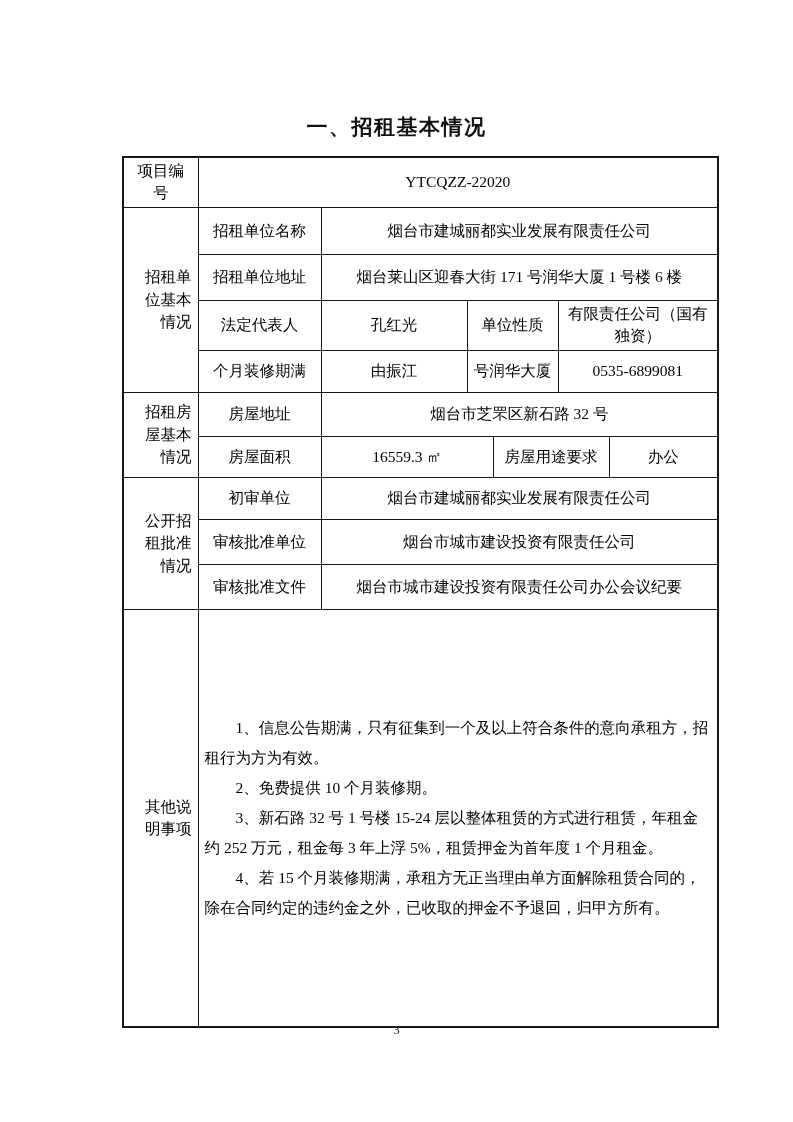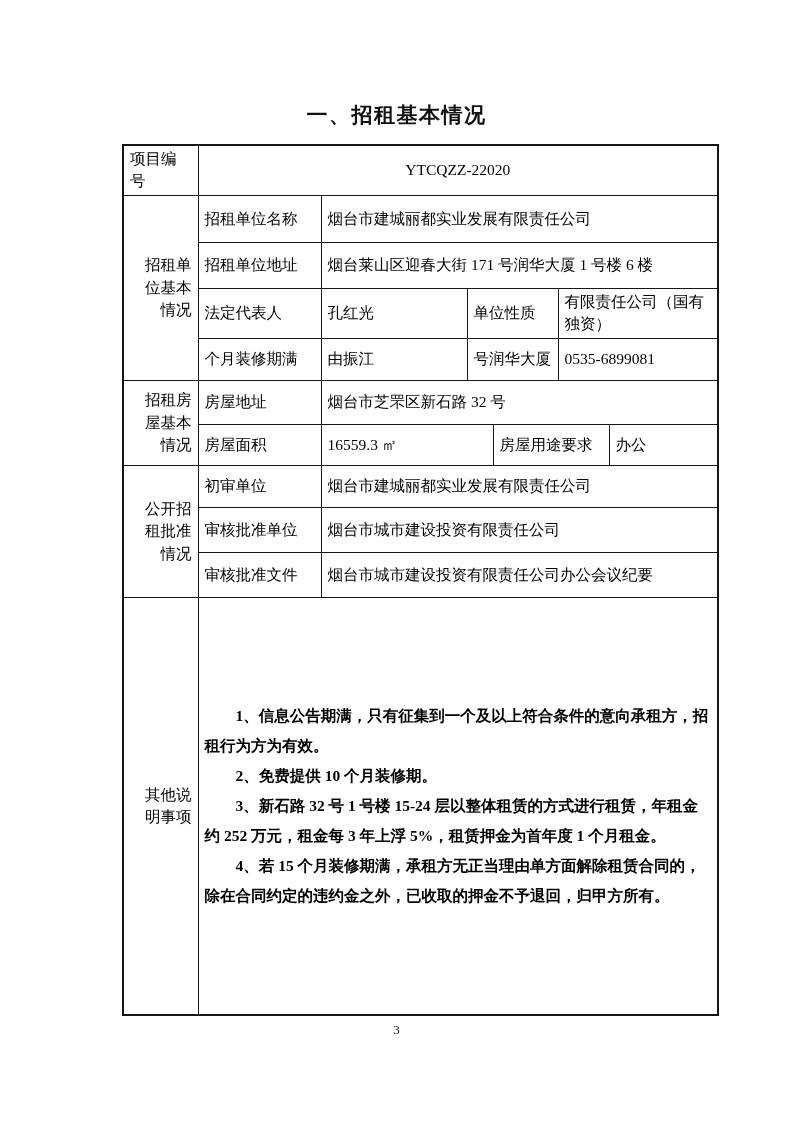--- a/index.html
+++ b/index.html
@@ -6,21 +6,21 @@
   body { background:#ffffff; }
   .page {
     position:relative;
     width:793px; height:1122px;
     background:#ffffff;
     color:#000;
     font-family:"Liberation Serif","DejaVu Serif",serif;
     overflow:hidden;
   }
   .doc-title {
-    margin:0;
+    margin:12px;
     padding-top:101px;
     text-align:center;
     font-size:21px;
     font-weight:bold;
     letter-spacing:1.5px;
     color:#111;
   }
   table.info-table {
     border-collapse:collapse;
     table-layout:fixed;
@@ -35,34 +35,33 @@
     padding:2px 6px;
     vertical-align:middle;
     overflow:hidden;
     word-break:break-all;
   }
   td.group {
     text-align:right;
     line-height:1.75;
     padding:2px 3px;
   }
-  td.lbl   { padding:2px 3px;margin-left:40px; }
-  td.val   { text-align:left; padding-left:10px; padding-right:6px; }
+  td.lbl   { text-align:center; padding:2px 3px;margin-left:40px; }
+  td.val   { text-align:center; padding-left:10px; padding-right:6px; }
   td.cen   { text-align:center;margin-left:8px; }
   td.notes-cell {
     vertical-align:top;
     padding:7px 10px 6px 13px;
   }
   .notes-cell p {
     margin:0;
     text-indent:2em;
     line-height:30px;
     font-size:15.5px;
     text-align:left;
-    font-weight:bold;
   }
   .page-num {
     position:absolute;
     left:0; right:0;
     top:1022px;
     text-align:center;
     font-size:13px;
     color:#222;
   }
 </style>

